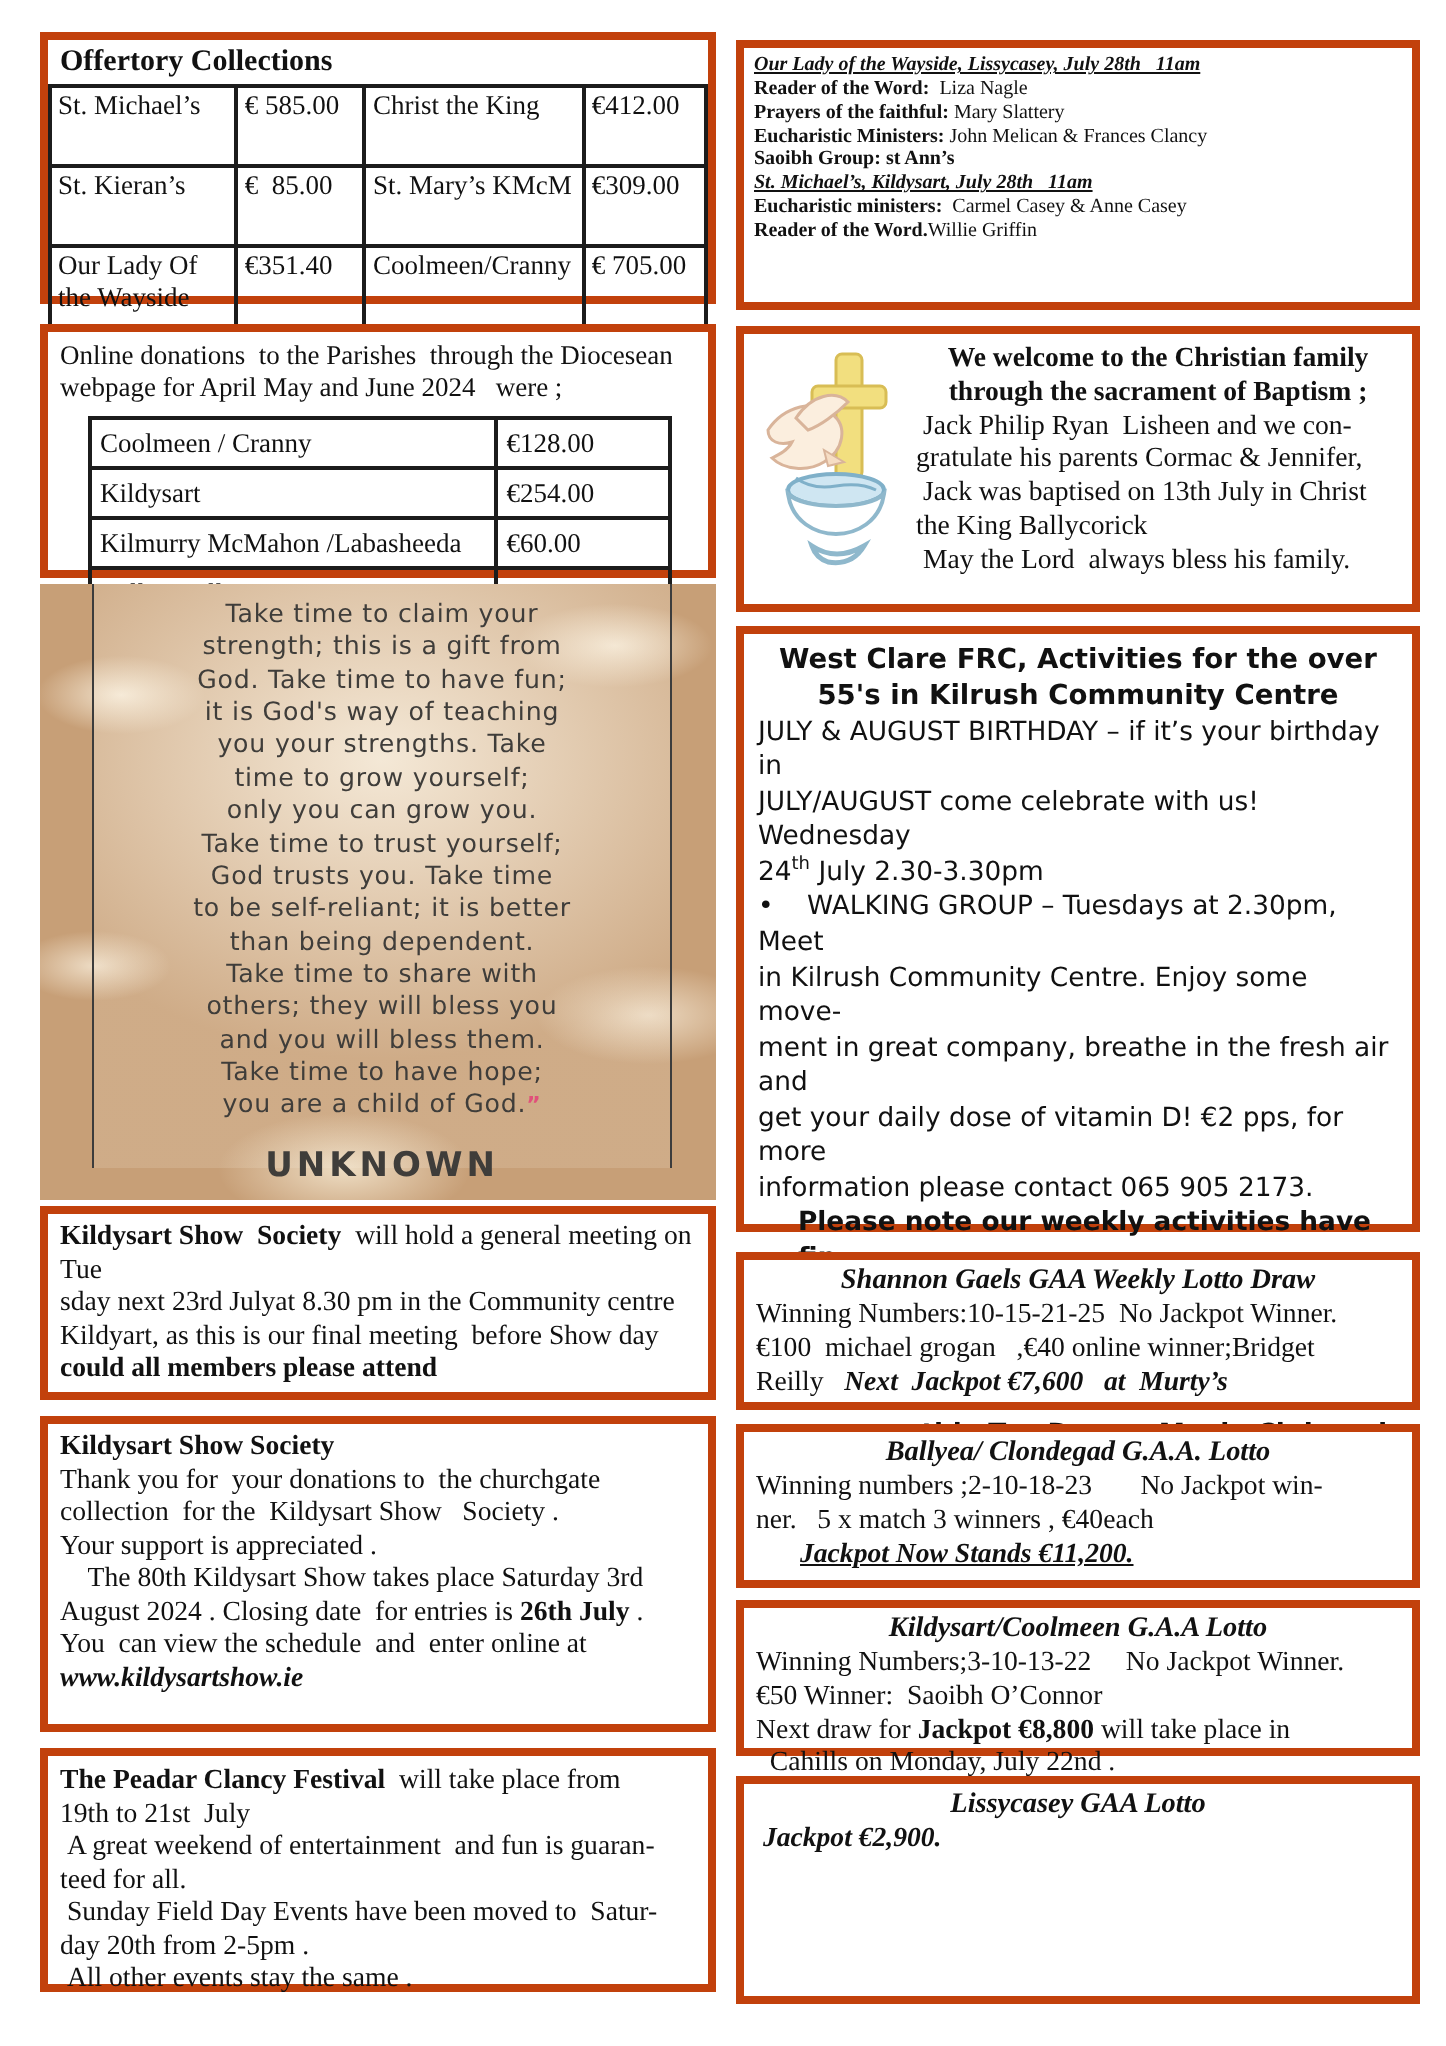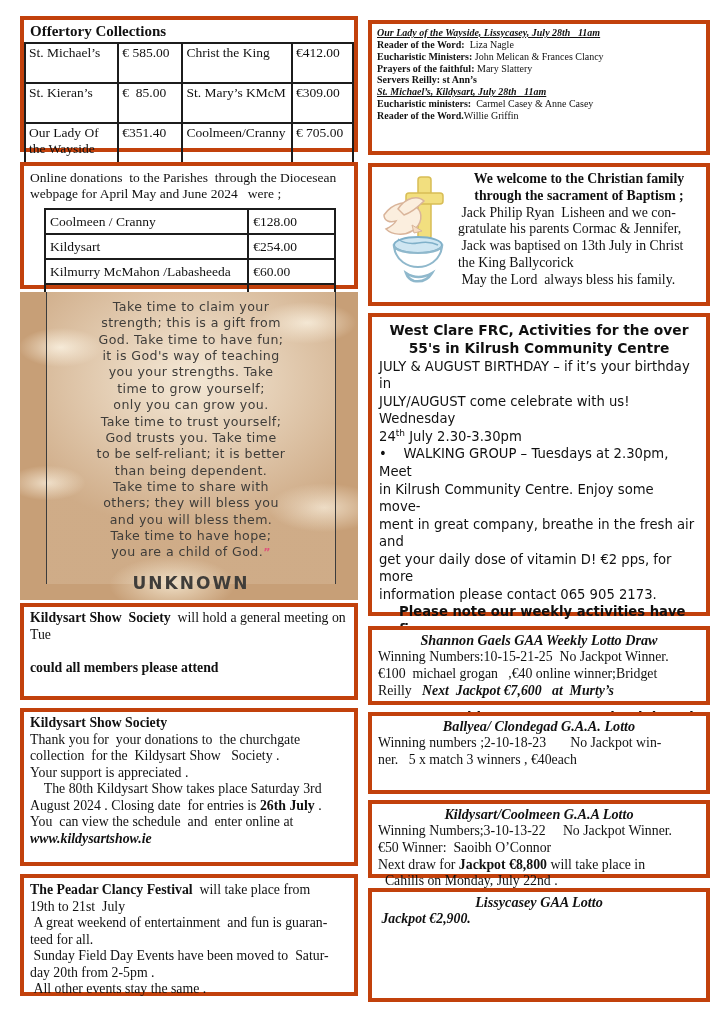--- a/index.html
+++ b/index.html
@@ -133,21 +133,21 @@
 others; they will bless you
 and you will bless them.
 Take time to have hope;
 you are a child of God.</span><span class="quote">”</span></div>
     <div class="attr">UNKNOWN</div>
   </div>
 </div>
 
 <div class="box serif" id="meeting">
   <p><span class="b t">Kildysart Show  Society</span><span class="t">  will hold a general meeting on  Tue</span><br>
-  <br>
+  <span class="t">sday next 23rd Julyat 8.30 pm in the Community centre Kildyart, as this is our final meeting  before Show day</span><br>
   <span class="b t">could all members please attend</span></p>
 </div>
 
 <div class="box serif" id="society">
   <p><span class="b t">Kildysart Show Society</span><br>
   <span class="t">Thank you for  your donations to  the churchgate
 collection  for the  Kildysart Show   Society .
 Your support is appreciated .</span><br>
   <span class="t">    The 80th Kildysart Show takes place Saturday 3rd
 August 2024 . Closing date  for entries is </span><span class="b t">26th July</span><span class="t"> .
@@ -161,23 +161,23 @@
  A great weekend of entertainment  and fun is guaran-
 teed for all.
  Sunday Field Day Events have been moved to  Satur-
 day 20th from 2-5pm .
  All other events stay the same .</span></p>
 </div>
 
 <div class="box" id="wayside">
   <div class="b i u t">Our Lady of the Wayside, Lissycasey, July 28th   11am</div>
   <div><span class="b t">Reader of the Word:</span><span class="t">  Liza Nagle</span></div>
+  <div><span class="b t">Prayers of the faithful:</span><span class="t"> Mary Slattery</span></div>
   <div><span class="b t">Eucharistic Ministers:</span><span class="t"> John Melican &amp; Frances Clancy</span></div>
-  <div><span class="b t">Prayers of the faithful:</span><span class="t"> Mary Slattery</span></div>
-  <div><span class="b t">Servers Reilly: st Ann’s</span></div>
+  <div><span class="b t">Saoibh Group: st Ann’s</span></div>
   <div class="b i u t">St. Michael’s, Kildysart, July 28th   11am</div>
   <div><span class="b t">Eucharistic ministers:</span><span class="t">  Carmel Casey &amp; Anne Casey</span></div>
   <div><span class="b t">Reader of the Word.</span><span class="t">Willie Griffin</span></div>
 </div>
 
 <div class="box" id="baptism">
   <svg class="icon" viewBox="0 0 76 122">
 
     <rect x="40" y="4" width="13" height="62" rx="3" fill="#f2df7f" stroke="#d8bd55" stroke-width="1.5"></rect>
     <rect x="28" y="20" width="37" height="11" rx="3" fill="#f2df7f" stroke="#d8bd55" stroke-width="1.5"></rect>
@@ -224,20 +224,21 @@
   <div class="ltitle">Shannon Gaels GAA Weekly Lotto Draw</div>
   <p><span class="t">Winning Numbers:10-15-21-25  No Jackpot Winner.
 €100  michael grogan   ,€40 online winner;Bridget
 Reilly   </span><span class="b i t">Next  Jackpot €7,600   at  Murty’s</span></p>
 </div>
 
 <div class="box lotto" id="ballyea">
   <div class="ltitle">Ballyea/ Clondegad G.A.A. Lotto</div>
   <p class="t">Winning numbers ;2-10-18-23       No Jackpot win-
 ner.   5 x match 3 winners , €40each</p>
+  <p class="jackline"><span class="b i u t">Jackpot Now Stands €11,200.</span></p>
 </div>
 
 <div class="box lotto" id="kcool">
   <div class="ltitle">Kildysart/Coolmeen G.A.A Lotto</div>
   <p><span class="t">Winning Numbers;3-10-13-22     No Jackpot Winner.
 €50 Winner:  Saoibh O’Connor
 Next draw for </span><span class="b t">Jackpot €8,800</span><span class="t"> will take place in
   Cahills on Monday, July 22nd .</span></p>
 </div>
 

